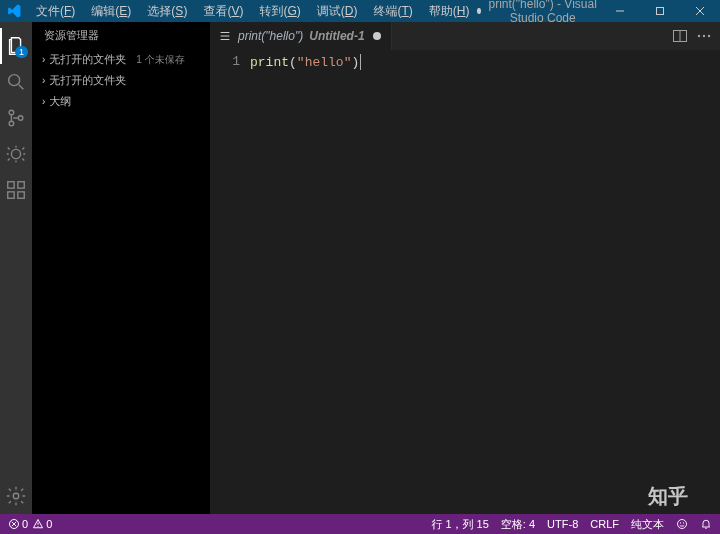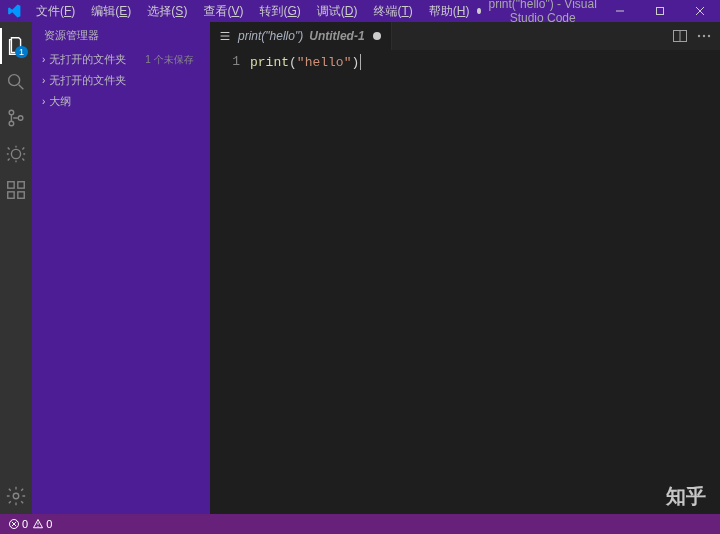--- a/index.html
+++ b/index.html
@@ -8,21 +8,21 @@
   font-family: "Segoe UI", "Microsoft YaHei", sans-serif;
   font-size: 12px;
   background: #1e1e1e;
   color: #cccccc;
   overflow: hidden;
   position: relative;
 }
 .titlebar {
   display: flex; align-items: center;
   height: 22px;
-  background: #4c1d95;
+  background: #0c4a6e;
   color: #cccccc;
   font-size: 12px;
   padding-left: 6px;
 }
 .titlebar .logo {
   display: inline-flex; align-items: center; justify-content: center;
   width: 16px; height: 16px; margin-right: 6px;
 }
 .titlebar .menus { display: flex; gap: 0; }
 .titlebar .menus .menu-item { padding: 0 8px; cursor: default; color: #cccccc; line-height: 22px;}
@@ -54,31 +54,31 @@
   content: ""; position: absolute; left: 0; top: 0; width: 2px; height: 100%; background: #ffffff;
 }
 .activitybar .badge {
   position: absolute; bottom: 6px; right: 4px;
   background: #007acc; color: #fff;
   font-size: 9px; border-radius: 8px; padding: 0 4px; min-width: 12px; text-align: center;
   line-height: 12px;
 }
 .activitybar .spacer { flex: 1; }
 .sidebar {
-  width: 178px; background: #4c1d95; color: #bbbbbb;
+  width: 178px; background: #000000; color: #bbbbbb;
 }
 .sidebar .sb-title {
   font-size: 11px; padding: 6px 12px; color: #bbbbbb;
 }
 .sidebar .sb-item {
   display: flex; align-items: center; padding: 3px 10px; font-size: 11px;
   gap: 4px;
 }
 .sidebar .sb-item .chev { font-size: 10px; color: #cccccc; }
-.sidebar .sb-item .sub { color: #888888; margin-left: 15px; font-size: 10px;}
+.sidebar .sb-item .sub { color: #888888; margin-left: 6px; font-size: 10px;}
 .editor-area {
   flex: 1; background: #1e1e1e; display: flex; flex-direction: column;
   position: relative;
 }
 .tabbar {
   height: 28px; background: #252526; display: flex; align-items: center;
 }
 .tab {
   height: 28px; background: #1e1e1e;
   display: flex; align-items: center;
@@ -122,21 +122,21 @@
 }
 .statusbar {
   height: 20px; background: #68217a; color: #ffffff;
   display: flex; align-items: center; font-size: 11px;
   padding: 0 8px;
 }
 .statusbar .sb-left { display: flex; align-items: center; gap: 4px;}
 .statusbar .sb-right { margin-left: auto; display: flex; align-items: center; gap: 12px;}
 .statusbar .sb-icon { display: inline-flex; align-items: center; gap: 2px;}
 .watermark {
-  position: absolute; right: 14px; bottom: 24px;
+  position: absolute; right: 32px; bottom: 24px;
   font-size: 20px; color: rgba(255,255,255,0.75);
   font-family: "Microsoft YaHei", sans-serif;
   display: flex; align-items: center; gap: 6px;
   pointer-events: none;
 }
 svg { display: block; }
 </style>
 </head>
 <body>
 
@@ -292,17 +292,37 @@
     </span>
     <span class="sb-icon">
       <svg width="12" height="12" viewBox="0 0 16 16">
           <path fill="none" stroke="#fff" stroke-width="1.3" d="M8 2l6 11H2z"></path>
           <path stroke="#fff" stroke-width="1.3" d="M8 6v3"></path>
           <circle cx="8" cy="11" r="0.8" fill="#fff"></circle>
         </svg>
       <span>0</span>
     </span>
   </div>
+  <div class="sb-right">
+    <span>行 1，列 15</span>
+    <span>空格: 4</span>
+    <span>UTF-8</span>
+    <span>CRLF</span>
+    <span>纯文本</span>
+    <span>
+      <svg width="12" height="12" viewBox="0 0 16 16">
+          <circle cx="8" cy="8" r="6" fill="none" stroke="#fff" stroke-width="1.2"></circle>
+          <path stroke="#fff" stroke-width="1.2" fill="none" d="M5 10c1 1 5 1 6 0"></path>
+          <circle cx="6" cy="6.5" r="0.8" fill="#fff"></circle>
+          <circle cx="10" cy="6.5" r="0.8" fill="#fff"></circle>
+        </svg>
+    </span>
+    <span>
+      <svg width="12" height="12" viewBox="0 0 16 16">
+          <path fill="none" stroke="#fff" stroke-width="1.2" d="M4 11V7a4 4 0 018 0v4l1 1H3zM7 13a1 1 0 002 0"></path>
+        </svg>
+    </span>
+  </div>
 </div>
 
 <div class="watermark">
   <span style="font-weight:bold">知乎</span>
 </div>
 
 </body></html>

